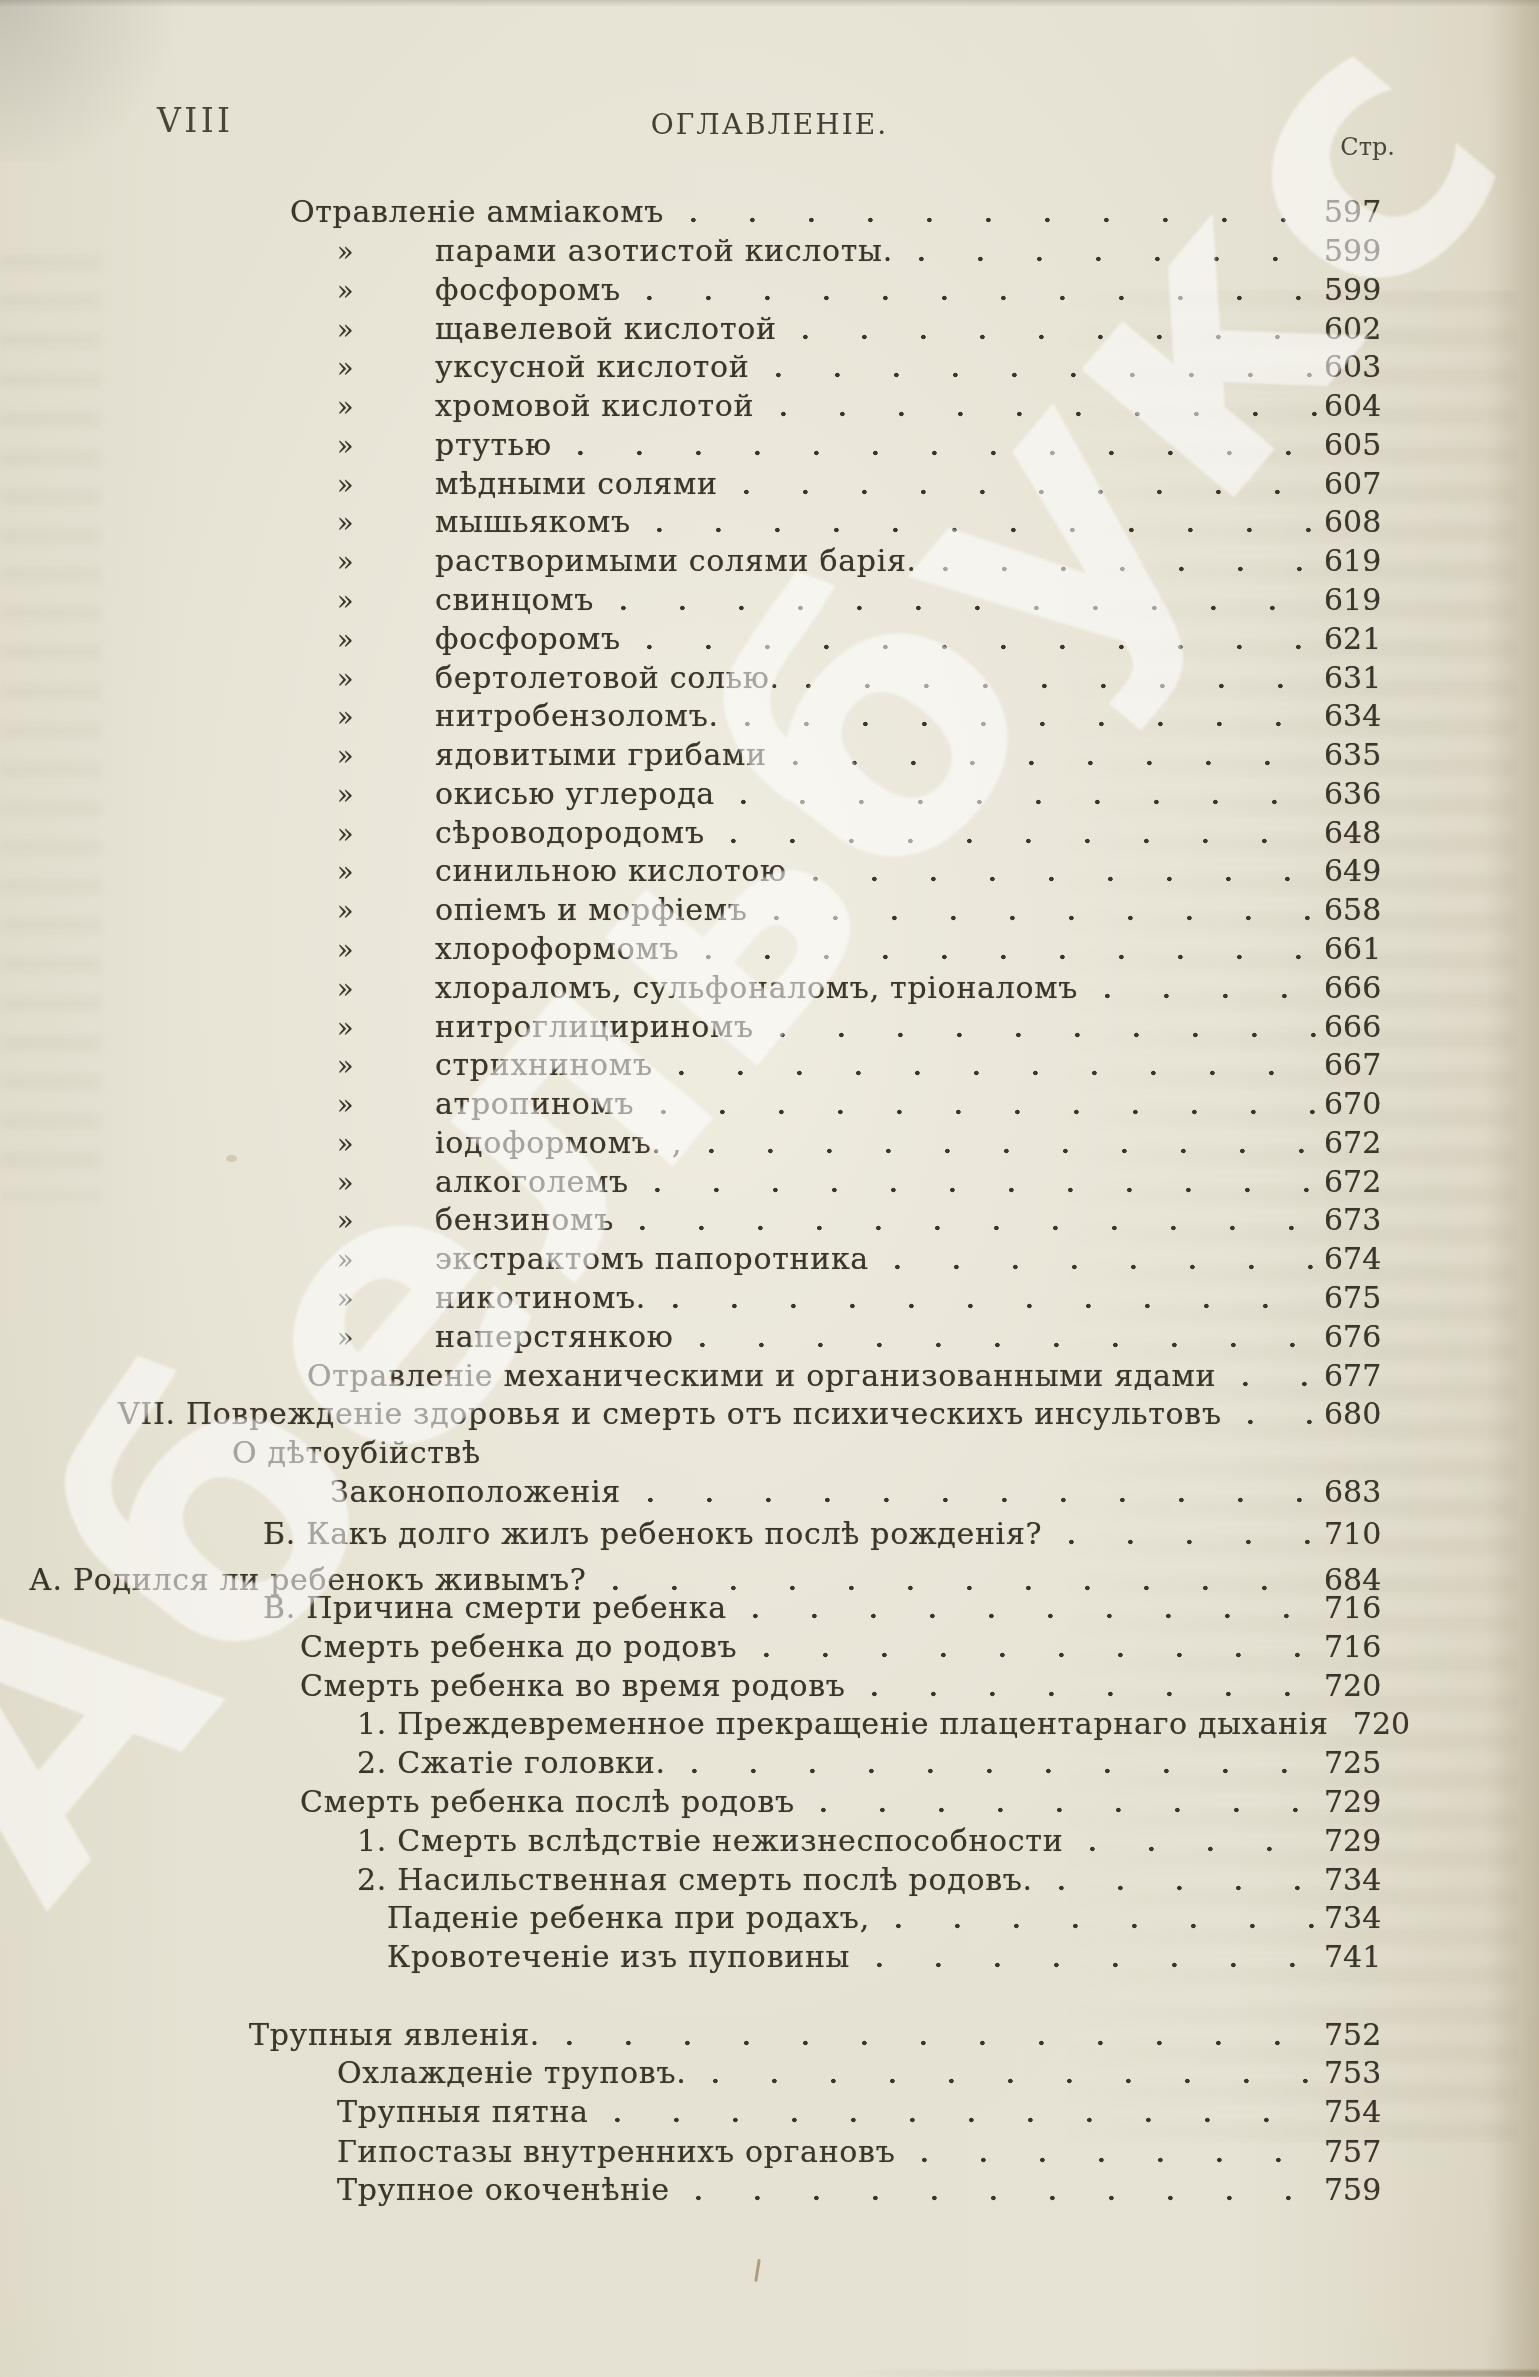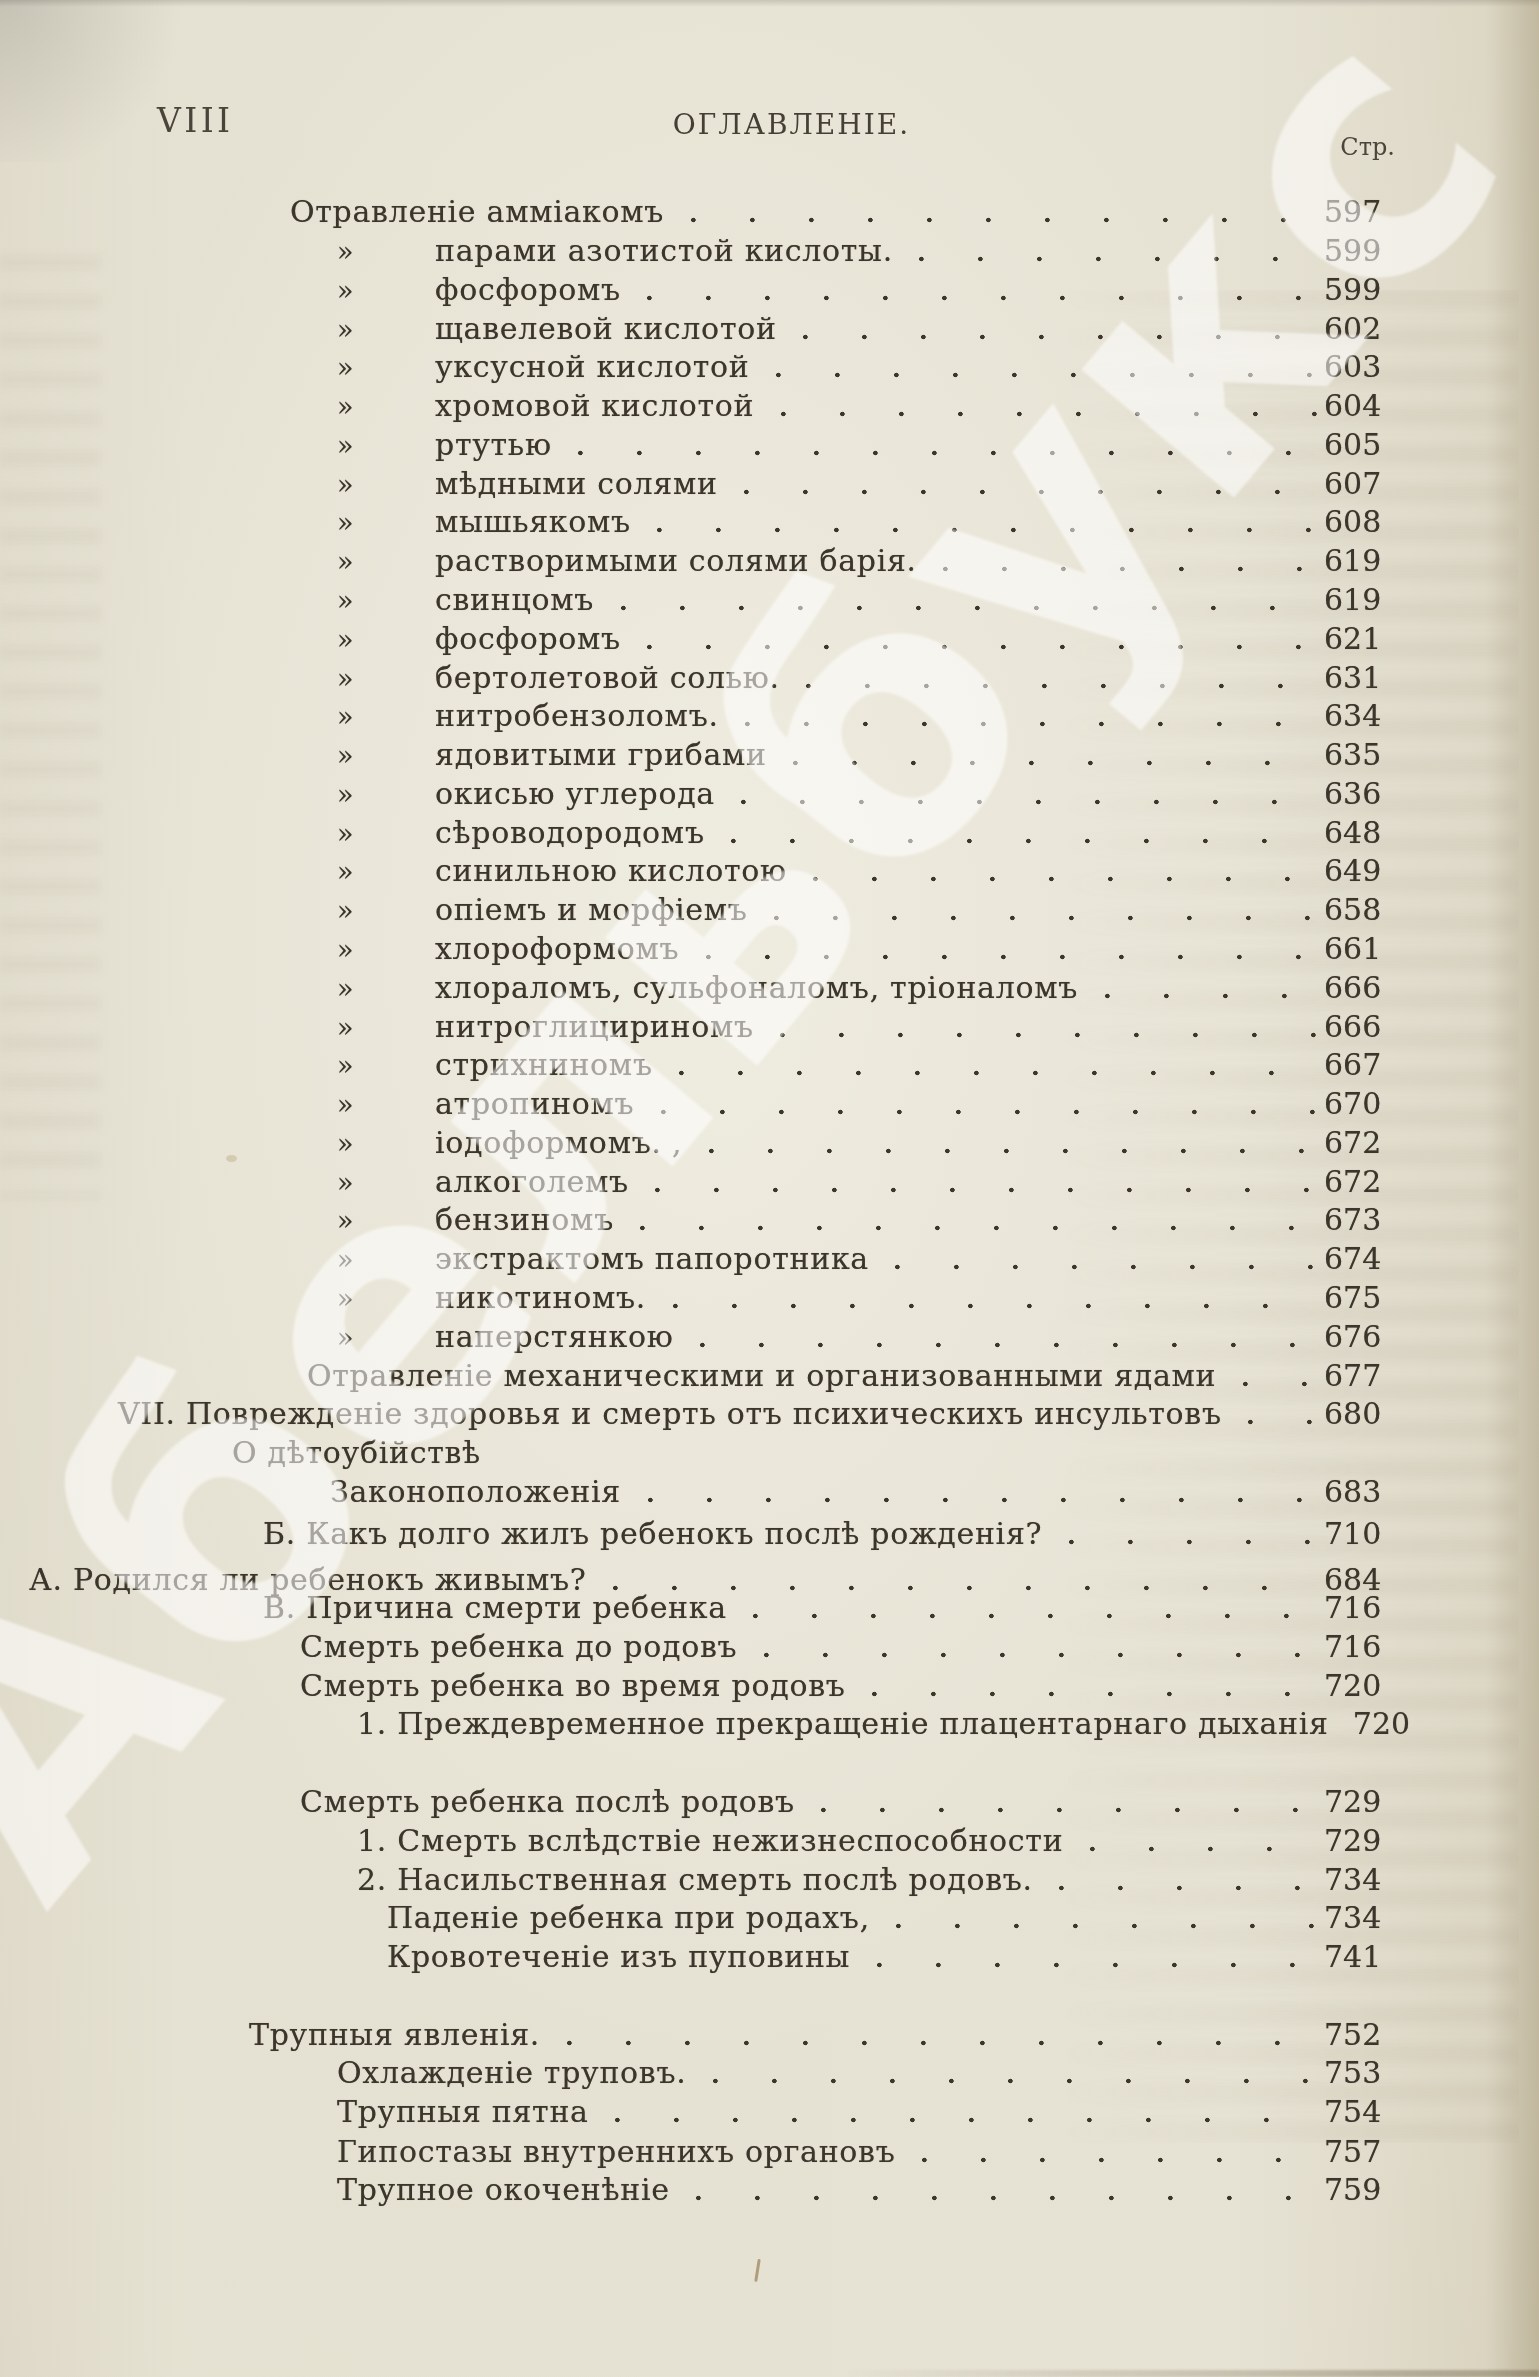--- a/index.html
+++ b/index.html
@@ -49,21 +49,21 @@
     transform:rotate(-50deg);transform-origin:0 100%;
     font-family:"DejaVu Sans","Liberation Sans",sans-serif;font-weight:bold;
     font-size:364px;letter-spacing:6.7px;white-space:nowrap;
     color:rgba(255,255,255,.55);filter:blur(1.3px);
     pointer-events:none;user-select:none;
   }
 
   
   .folio{position:absolute;left:157px;top:101px;z-index:1;font-size:33px;letter-spacing:3.4px;color:#4a443a;}
   .title{position:absolute;left:50%;transform:translateX(-50%);top:108px;z-index:1;
-    font-size:28px;letter-spacing:2px;color:#453f35;margin-left:22px;}
+    font-size:28px;letter-spacing:2px;color:#453f35;}
   .page-col-label{position:absolute;right:144px;top:133px;z-index:1;font-size:24px;color:#4a443a;}
 
   
   #toc{position:absolute;inset:0;z-index:1;}
   .row{
     position:absolute;left:0;width:100%;box-sizing:border-box;
     height:39px;line-height:39px;font-size:30px;
     display:flex;align-items:baseline;
     padding-right:124px;
     text-shadow:0 0 0.7px rgba(62,53,40,.55);
@@ -323,20 +323,25 @@
       <div class="row lv7" style="top: 1666px;">
         <span class="label">Смерть ребенка во время родовъ</span>
         <span class="dots"></span>
         <span class="pageno">720</span>
       </div>
       <div class="row lv8" style="top: 1704px;">
         <span class="label">1. Преждевременное прекращеніе плацентарнаго дыханія</span>
         <span class="dots"></span>
         <span class="pageno">720</span>
       </div>
+      <div class="row lv8" style="top: 1743px;">
+        <span class="label">2. Сжатіе головки.</span>
+        <span class="dots"></span>
+        <span class="pageno">725</span>
+      </div>
       <div class="row lv7" style="top: 1782px;">
         <span class="label">Смерть ребенка послѣ родовъ</span>
         <span class="dots"></span>
         <span class="pageno">729</span>
       </div>
       <div class="row lv8" style="top: 1821px;">
         <span class="label">1. Смерть вслѣдствіе нежизнеспособности</span>
         <span class="dots"></span>
         <span class="pageno">729</span>
       </div>

